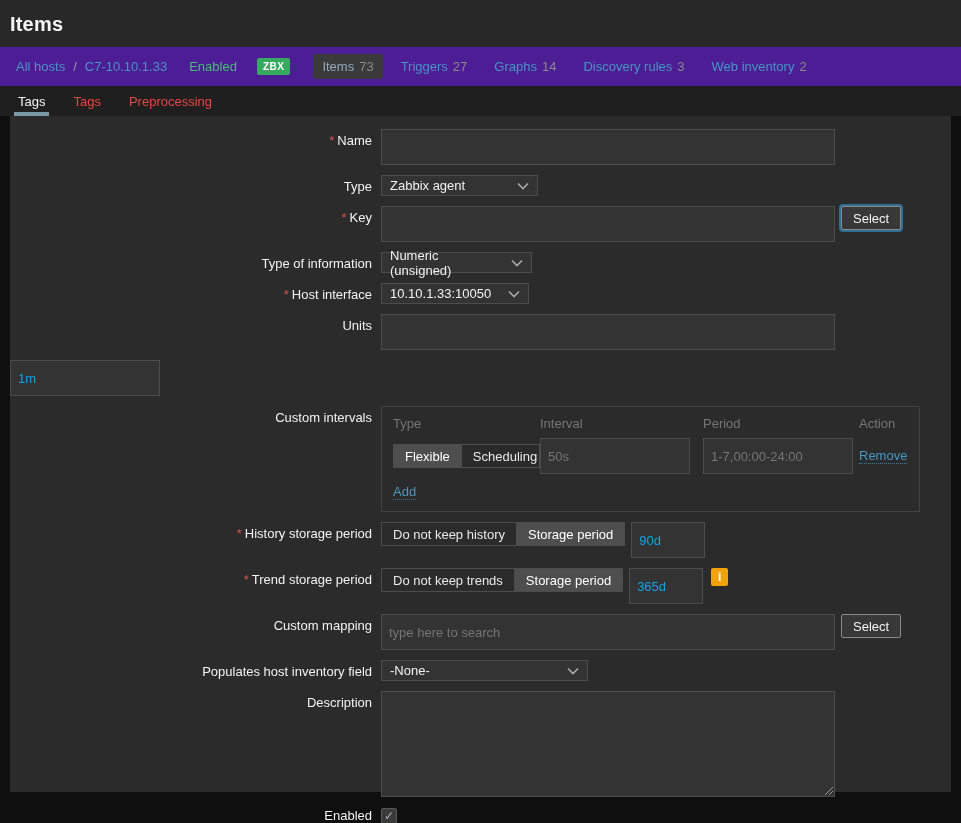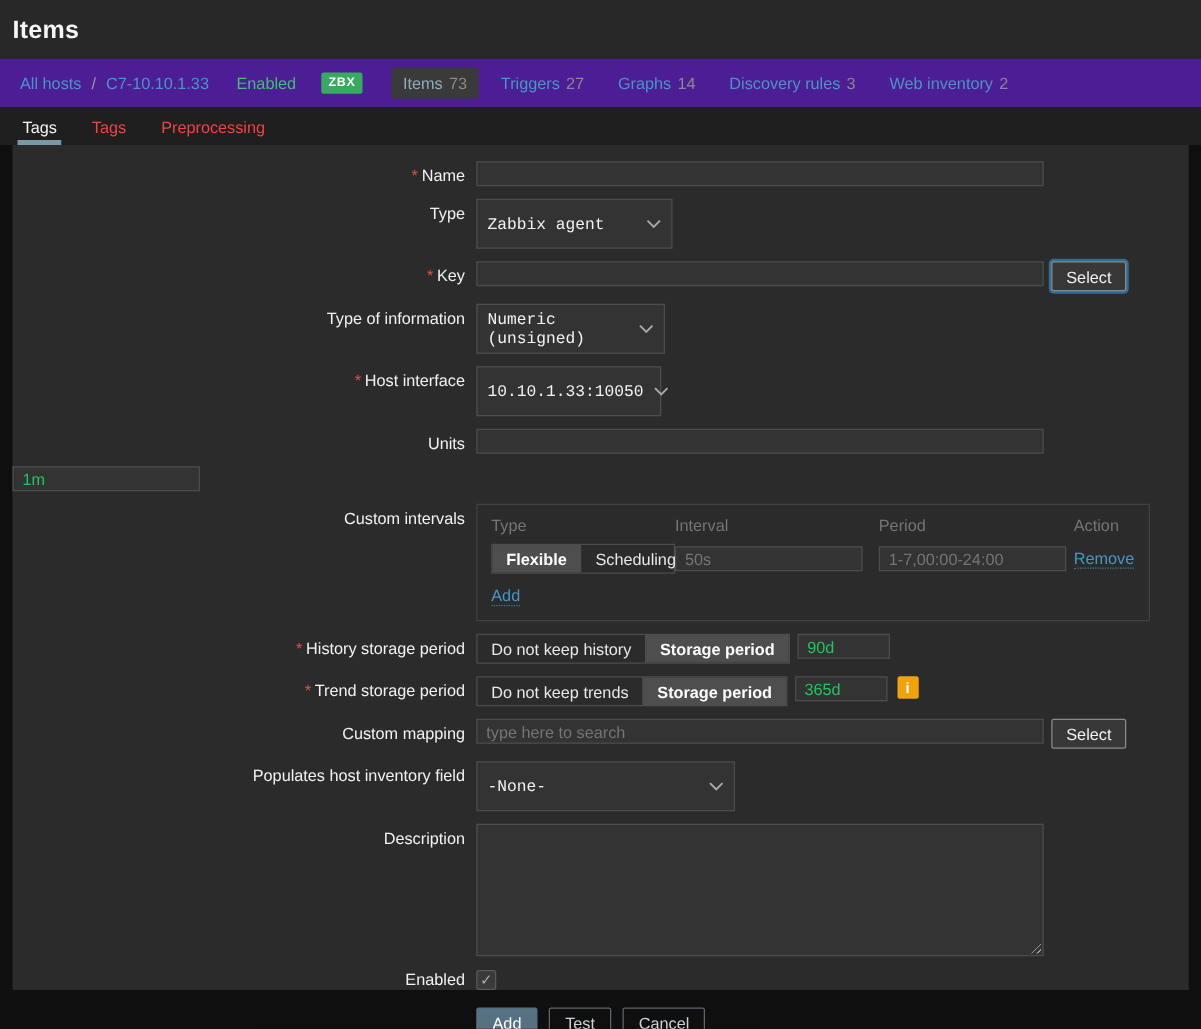--- a/index.html
+++ b/index.html
@@ -27,41 +27,41 @@
   .tab { display:flex; align-items:center; color:#ef4444; margin-right:28px; position:relative; cursor:pointer; }
   .tab.active { color:#f2f2f2; }
   .tab.active::after { content:""; position:absolute; left:-4px; right:-4px; bottom:0; height:4px; background:#7b98a7; }
 
   
   .panel { margin:0 10px; background:#2b2b2b; height:676px; padding-top:13px; }
   .row { display:flex; align-items:flex-start; margin-bottom:10px; }
   .row-label { width:371px; text-align:right; padding-right:9px; padding-top:4px; color:#f2f2f2; flex:none; }
   .req { color:#d9534f; margin-right:3px; }
 
-  input.txt { height:20px; background:#333333; border:1px solid #4c4c4c; color:#22c55e; padding:0 7px; font-size:13px; font-family:inherit; }
+  input.txt { height:36px; background:#333333; border:1px solid #4c4c4c; color:#0ea5e9; padding:0 7px; font-size:13px; font-family:inherit; }
   input.txt::placeholder { color:#757575; opacity:1; }
   textarea.txt { background:#333333; border:1px solid #4c4c4c; color:#f2f2f2; padding:4px 7px; font-size:13px; font-family:inherit; resize:none; display:block; }
   .w-full { width:454px; }
   .w-type { width:157px; }
   .w-info { width:151px; }
   .w-iface { width:148px; }
   .w-short { width:150px; }
   .w-period { width:74px; }
   .w-none { width:207px; }
 
-  .select { height:40px; background:#333333; border:1px solid #4c4c4c; display:flex; align-items:center; justify-content:space-between; padding:0 8px; cursor:pointer;font-family:Liberation Mono, monospace; }
+  .select { height:21px; background:#333333; border:1px solid #4c4c4c; display:flex; align-items:center; justify-content:space-between; padding:0 8px; cursor:pointer; }
   .select .chev { color:#a9a9a9; flex:none; margin-left:8px; display:flex; }
 
   .btn-select { height:24px; background:#383838; border:1px solid #8a8a8a; color:#f2f2f2; font-size:13px; padding:0 11px; margin-left:6px; cursor:pointer; font-family:inherit; border-radius:2px; }
   .btn-select.focused { box-shadow:0 0 0 2px #2f6e97; }
 
   .seg { display:inline-flex; height:24px; border:1px solid #4c4c4c; }
   .seg .opt { display:flex; align-items:center; padding:0 11px; color:#e8e8e8; cursor:pointer; border-left:1px solid #4c4c4c; background:transparent; }
   .seg .opt:first-child { border-left:none; }
-  .seg .opt.on { background:#4e4e4e; color:#fff;font-weight:bold; }
+  .seg .opt.on { background:#4e4e4e; color:#fff; }
 
   .ci-box { width:539px; border:1px solid #424242; padding:9px 11px 11px 11px; }
   .ci-grid { display:grid; grid-template-columns:147px 163px 156px auto; align-items:center; }
   .ci-head { color:#757575; margin-bottom:7px; }
   .lnk { color:#4796c4; text-decoration:none; border-bottom:1px dotted rgba(71,150,196,.75); cursor:pointer; display:inline-block; line-height:15px; }
   .ci-add { margin-top:10px; }
 
   .info-icon { width:17px; height:18px; background:#f0a30a; border-radius:2px; color:#fff; font-weight:700; font-size:12px; display:flex; align-items:center; justify-content:center; margin-left:8px; cursor:pointer; }
 
   .desc-wrap { position:relative; }

